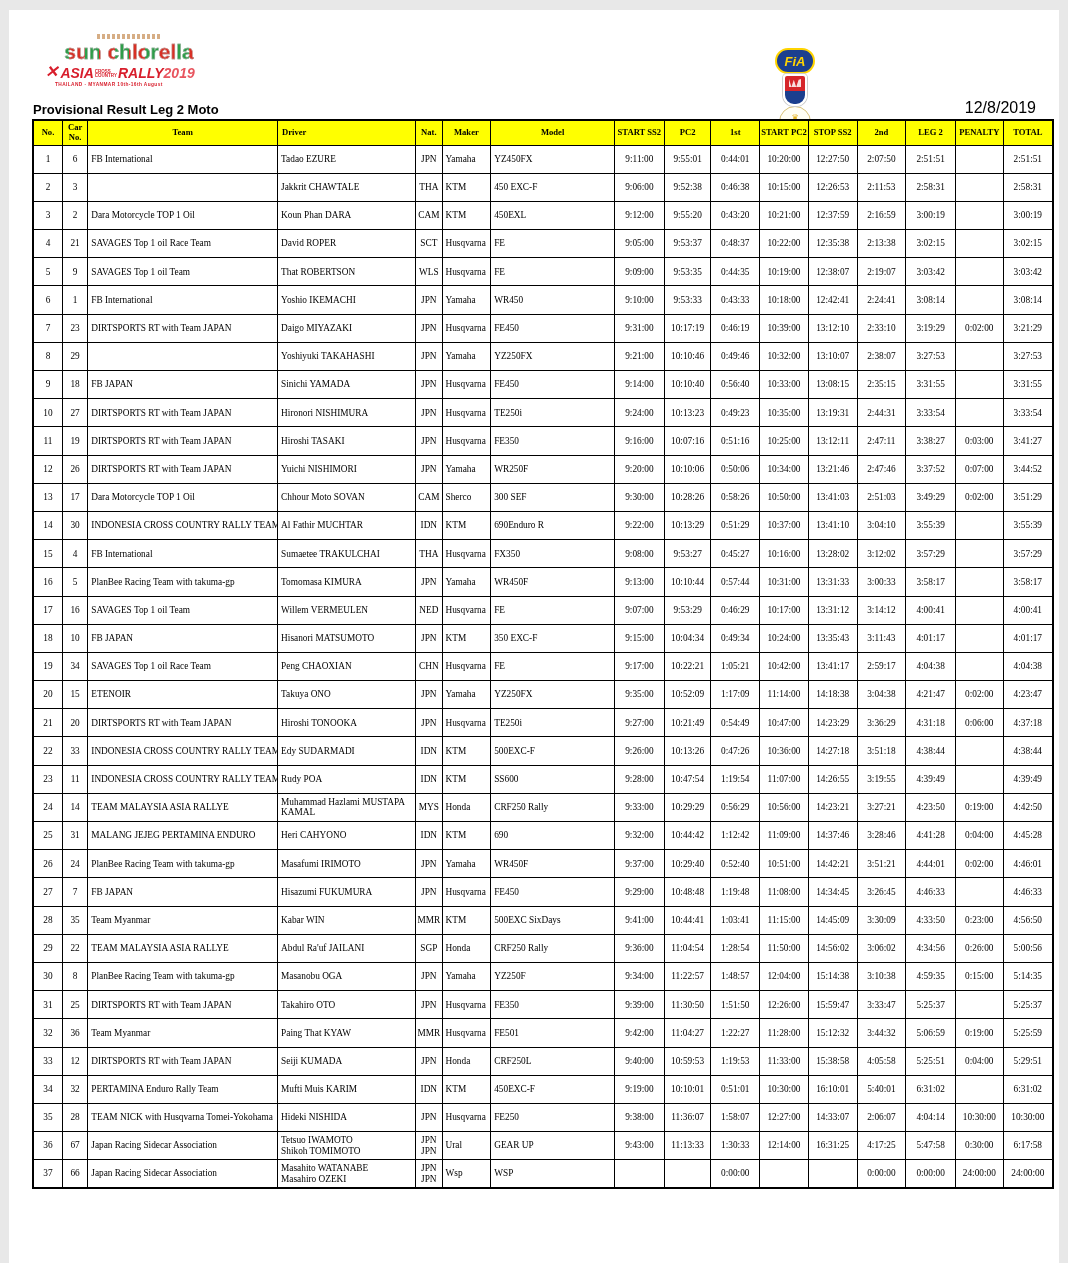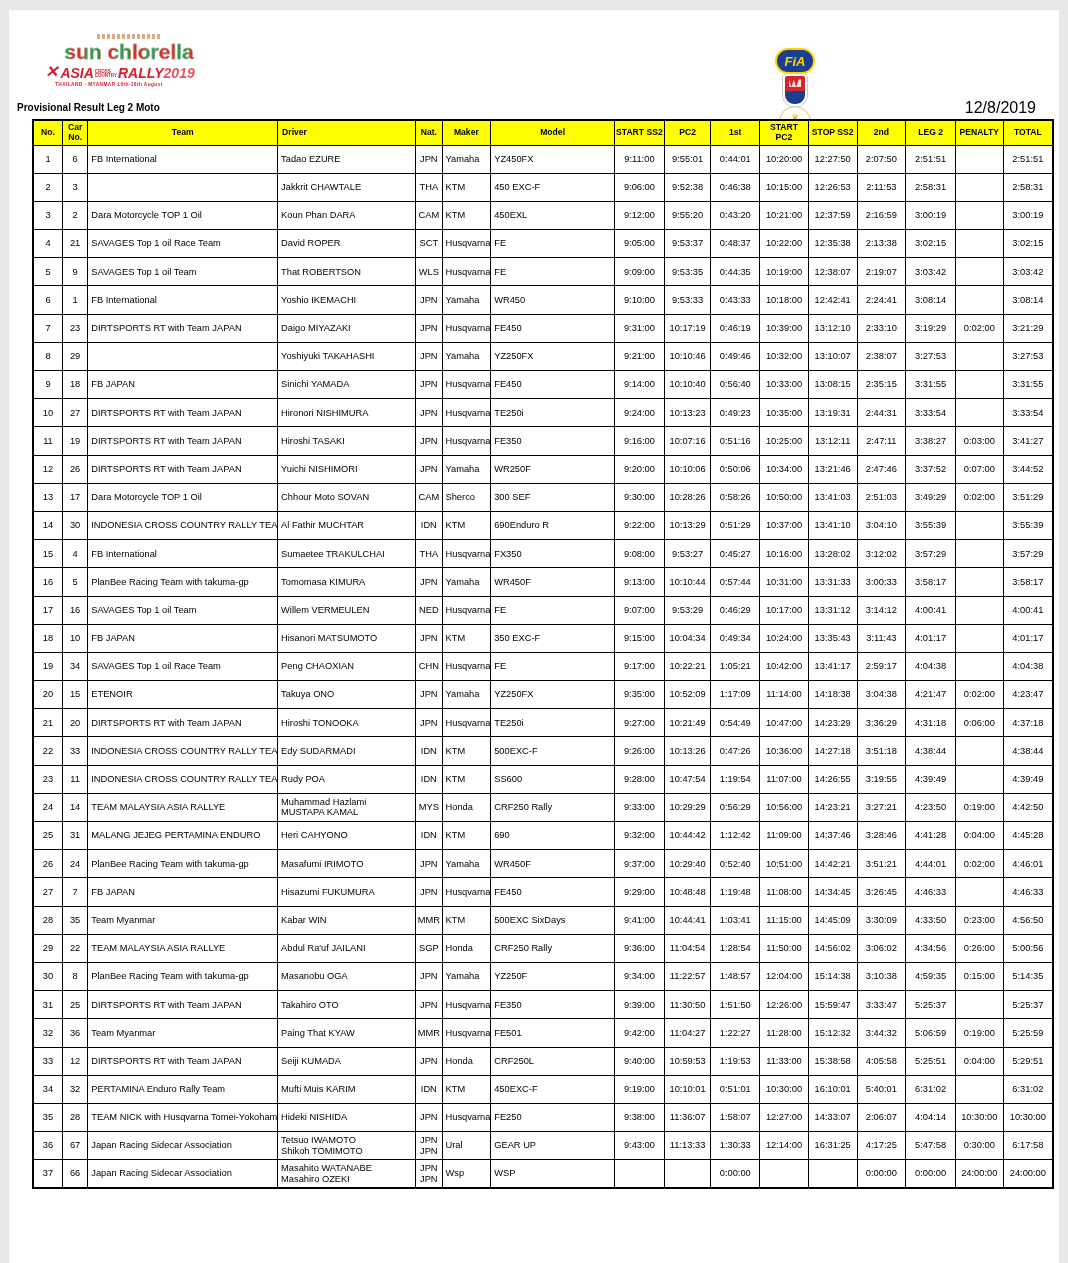--- a/index.html
+++ b/index.html
@@ -76,26 +76,26 @@
   .flagpair { display:flex; flex-direction:column; gap:3px; }
   .tricolor { width:38px; height:9px; border:0.5px solid #bbb;
         background:linear-gradient(180deg,#f5f5f5 0 33%,#24356b 33% 66%,#c6283c 66% 100%); }
   .redflag { width:36px; height:24px; background:#d6262b; display:flex; align-items:center; justify-content:center; }
   .redflag span { color:#e8b84b; font-size:12px; line-height:1; }
   .blueflag { width:36px; height:24px; background:#2a4b9b; display:flex; align-items:center; justify-content:center; }
   .blueflag i { width:9px; height:11px; background:radial-gradient(circle at 50% 35%, #f0e6c8 0 45%, #8fa3d0 45% 100%); border-radius:2px; display:block; }
 
   
   .doc-date { position:absolute; top:89px; right:23px; font-size:16px; color:#000; }
-  .doc-title { position:absolute; top:92px; left:8px; font-size:10px; font-weight:bold; color:#000;text-align:center; }
+  .doc-title { position:absolute; top:92px; left:24px; font-size:13px; font-weight:bold; color:#000;text-align:center; }
 
   
   table.results {
     position:absolute; left:23px; top:109px; width:1022px;
-    border-collapse:collapse; table-layout:fixed;
+    border-collapse:collapse; table-layout:fixed;font-family:Liberation Serif, serif;
   }
   table.results { border:2px solid #000; }
   .results th, .results td {
     border:1.5px solid #000; overflow:hidden; padding:1px 3px; color:#000;
   }
   .results th {
     background:#ffff00; font-weight:bold; font-size:8.6px; text-align:center;
     height:25px; white-space:pre-line; line-height:1.15; padding:1px 1px;
   }
   .results th.h-left { text-align:left; padding-left:4px; }

